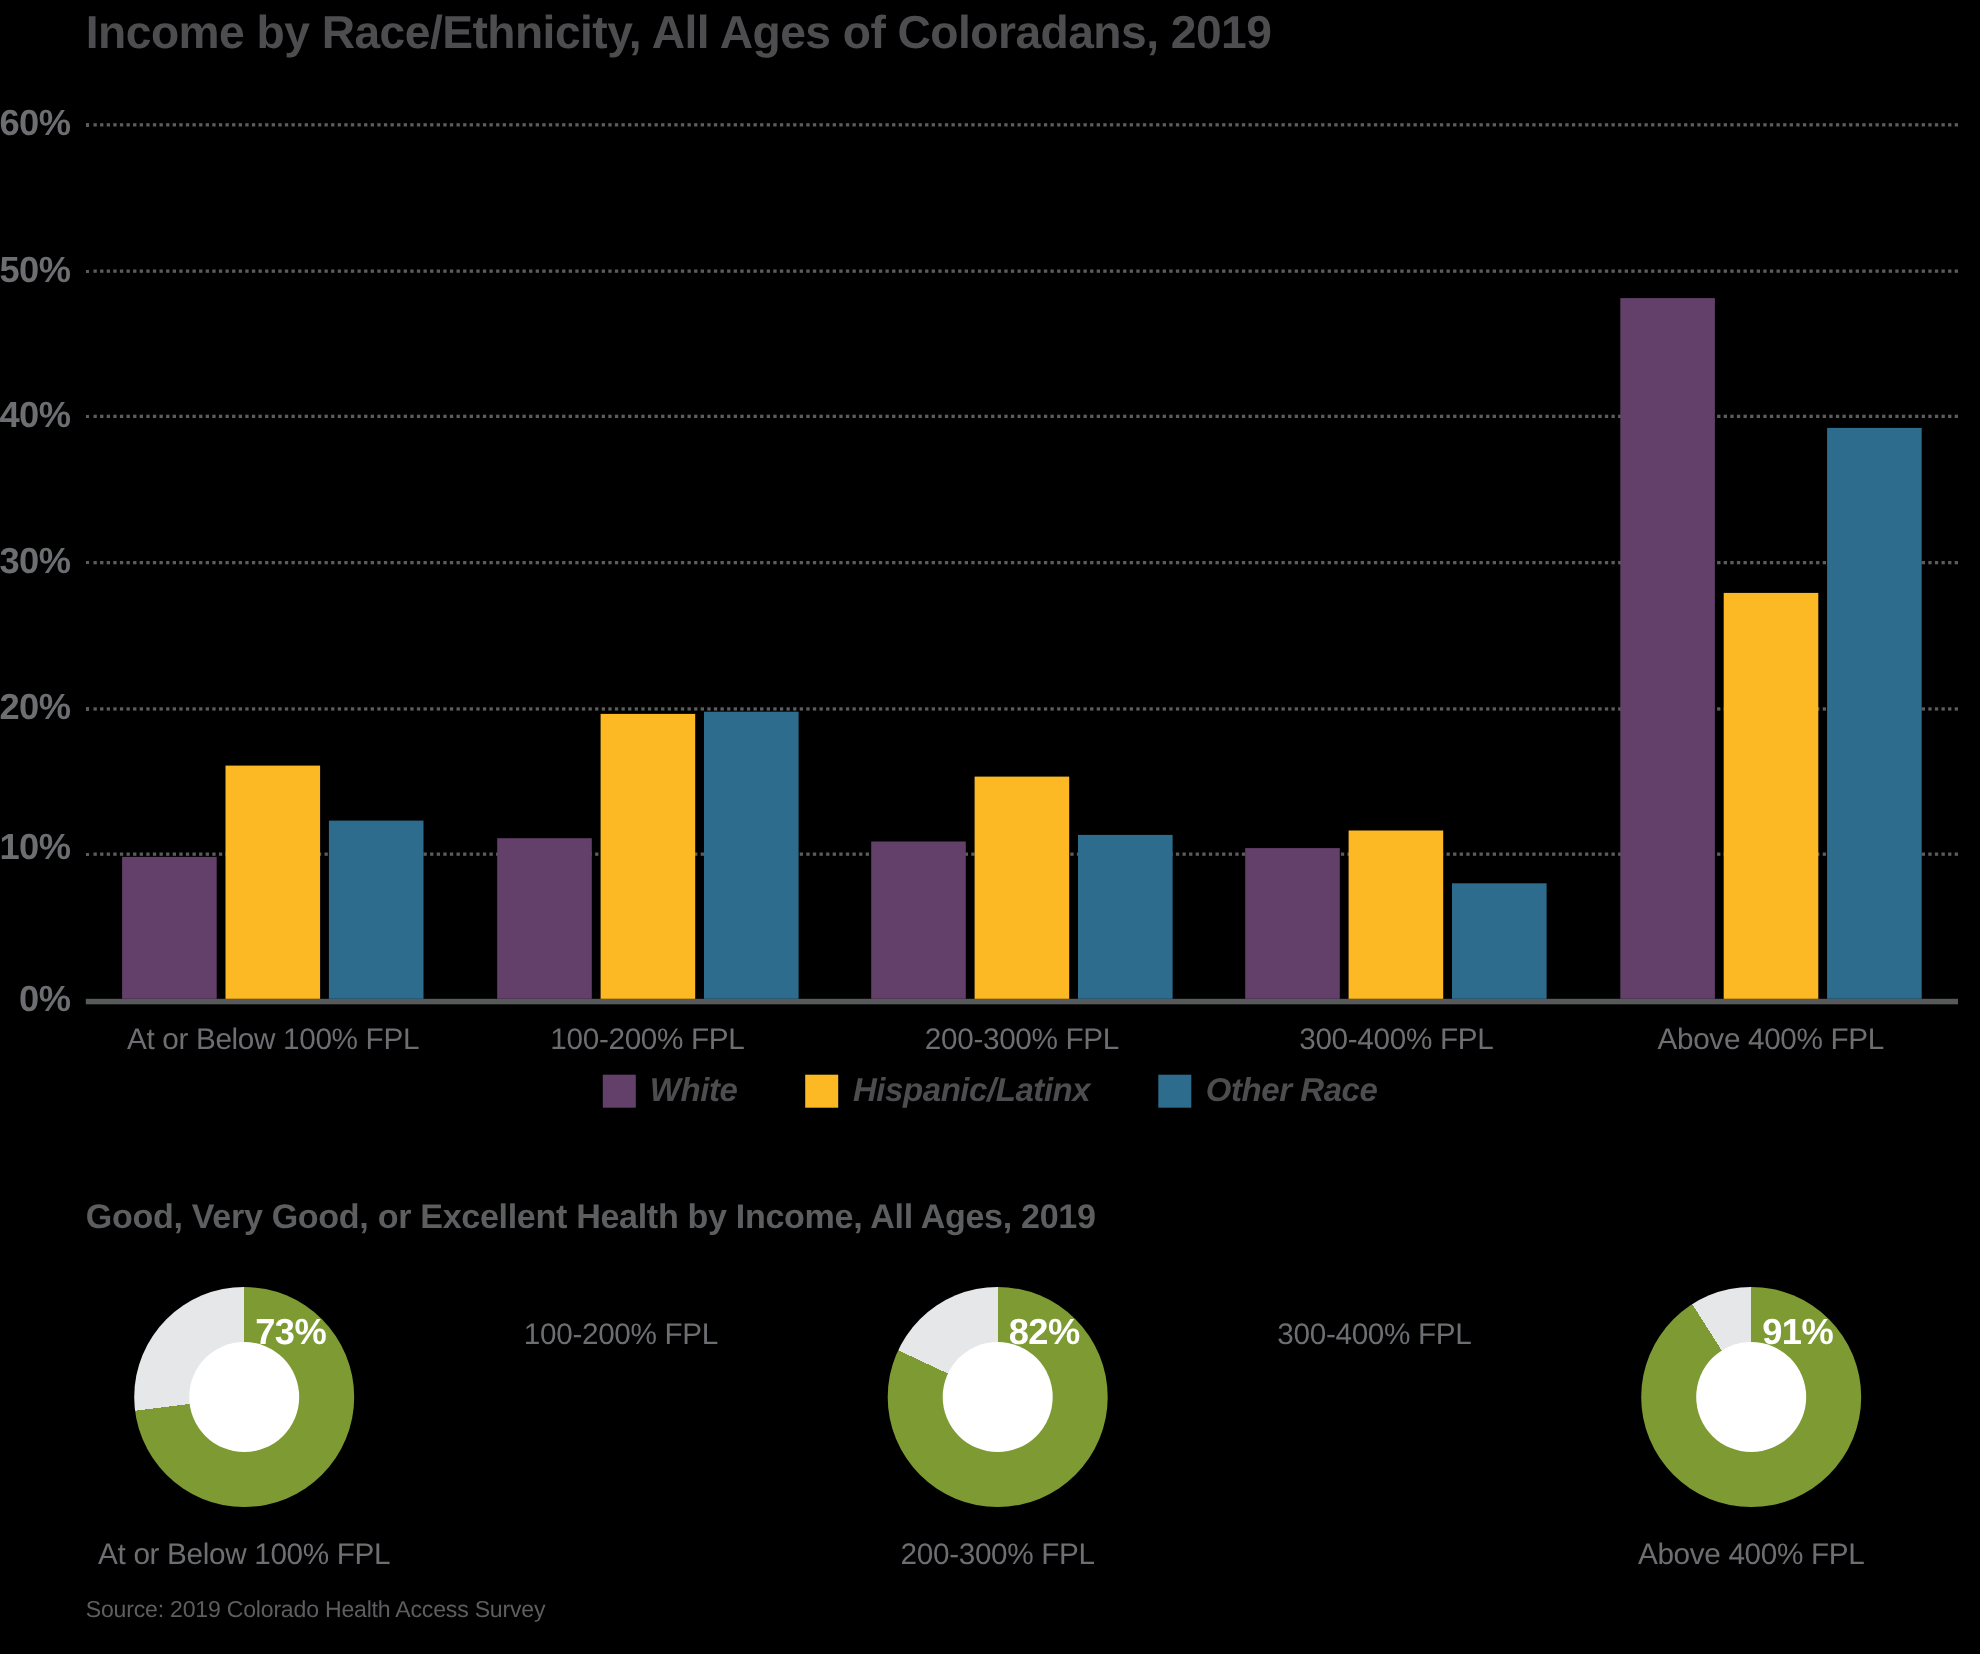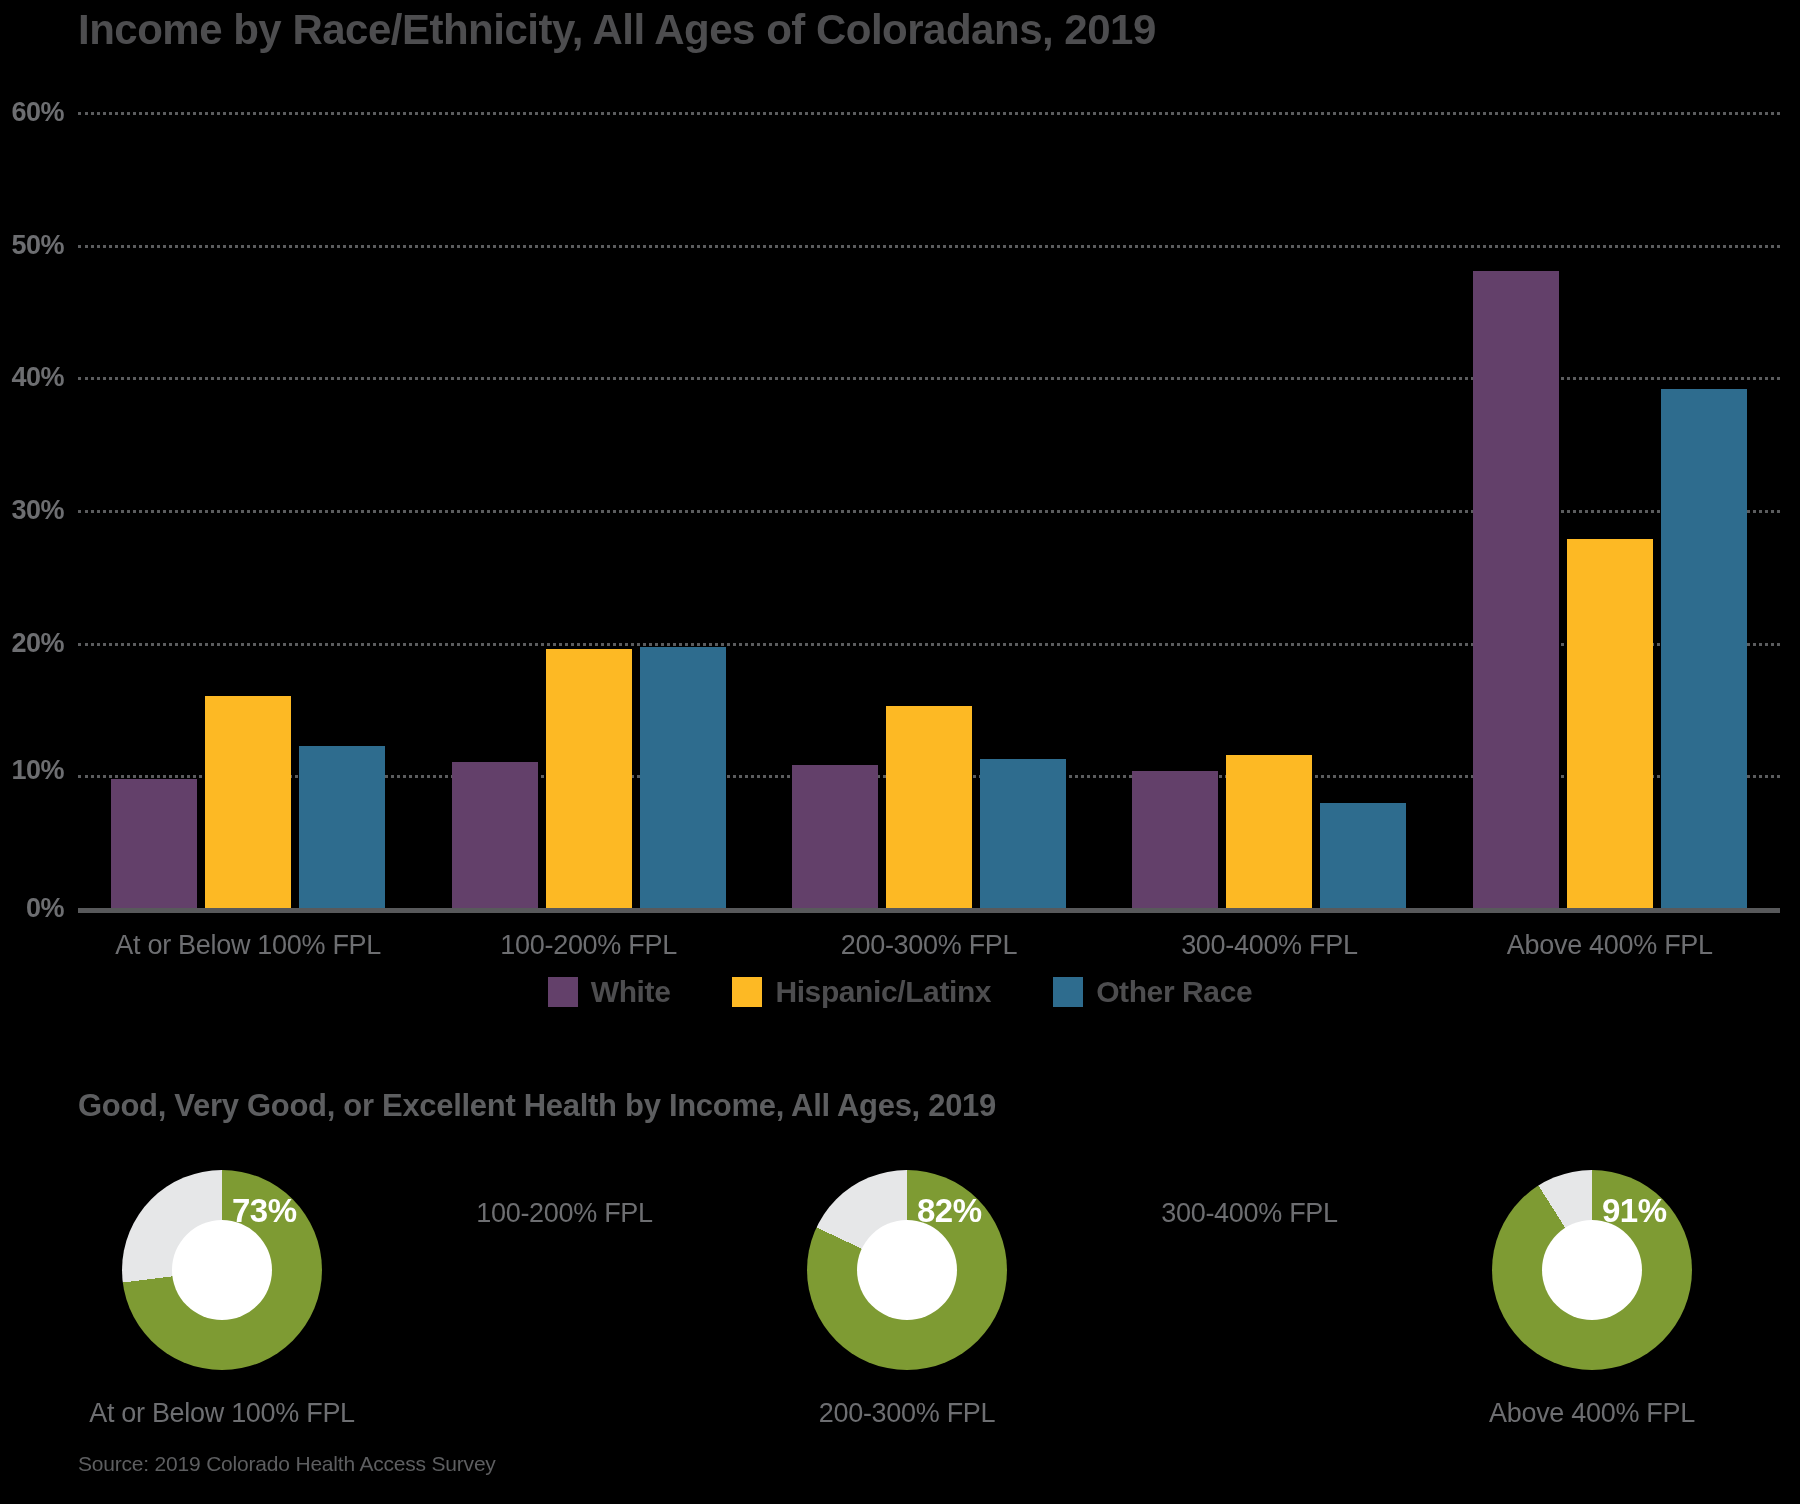--- a/index.html
+++ b/index.html
@@ -8,40 +8,40 @@
 
   
   #bar-title{position:absolute;left:78px;top:6px;font-size:42px;font-weight:bold;
     color:#4d4d4f;letter-spacing:-0.5px;white-space:nowrap;}
 
   
   #bar-chart{position:absolute;left:0;top:64px;width:1800px;height:830px;}
   #plot{position:absolute;left:78px;top:24px;width:1702px;height:820px;}
 
   .ytick{position:absolute;right:calc(100% + 14px);transform:translateY(-50%);
-    font-size:27px;color:#6d6e71;white-space:nowrap;font-weight:bold;letter-spacing:-0.5px;}
+    font-size:33px;color:#6d6e71;white-space:nowrap;font-weight:bold;letter-spacing:-0.5px;}
   .gridline{position:absolute;left:0;right:0;height:0;
     border-top:3px dotted #5b5c5e;}
   #axis-line{position:absolute;left:0;right:0;height:5px;background:#58595b;}
 
   .group{position:absolute;bottom:0;height:100%;}
   .bar{position:absolute;bottom:0;}
   .bar.white-series{background:#63406a;}
   .bar.hispanic-series{background:#fdb924;}
   .bar.other-series{background:#2e6c8e;}
 
   .xlabel{position:absolute;top:22px;transform:translateX(-50%);
     font-size:27px;color:#6d6e71;white-space:nowrap;letter-spacing:-0.3px;}
 
   
   #legend{position:absolute;left:0;top:975px;width:1800px;
     display:flex;justify-content:center;align-items:center;gap:62px;}
   .legend-item{display:flex;align-items:center;gap:13px;}
   .swatch{width:30px;height:30px;}
-  .legend-label{font-size:30px;font-weight:bold;color:#4d4d4f;letter-spacing:-0.4px;}
+  .legend-label{font-size:30px;font-weight:bold;color:#4d4d4f;letter-spacing:-0.4px;font-style:italic;}
 
   
   #donut-title{position:absolute;left:78px;top:1088px;font-size:31px;font-weight:bold;
     color:#5d5e60;letter-spacing:-0.3px;white-space:nowrap;}
   #donuts{position:absolute;left:72px;top:1170px;width:1670px;
     display:flex;justify-content:space-between;}
   .donut-cell{width:300px;display:flex;flex-direction:column;align-items:center;}
   .donut{position:relative;width:200px;height:200px;border-radius:50%;}
   .donut-hole{position:absolute;left:50px;top:50px;width:100px;height:100px;
     border-radius:50%;background:#fff;}

